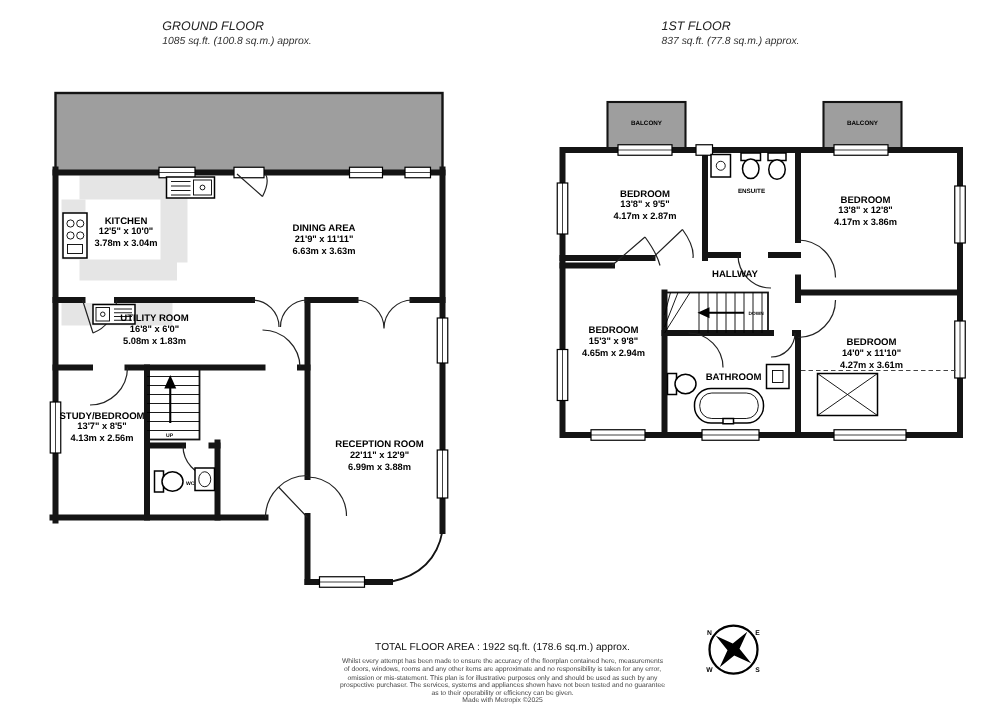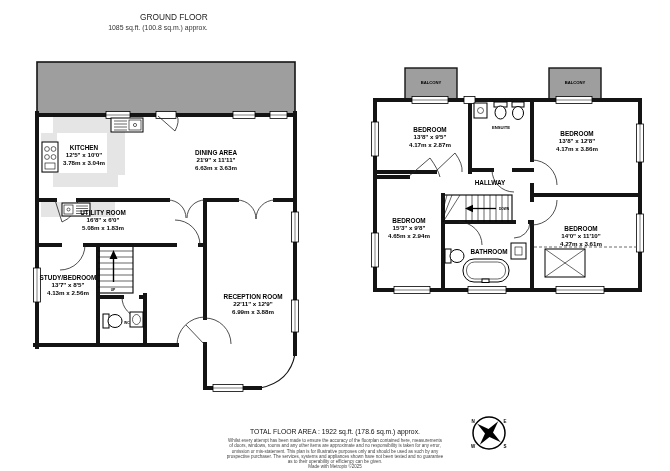--- a/index.html
+++ b/index.html
@@ -1,19 +1,19 @@
 <!DOCTYPE html>
 <html><head>
 <meta charset="utf-8">
 <style>
   html,body{margin:0;padding:0;background:#fff;}
   .canvas{position:relative;width:670px;height:471px;background:#fff;overflow:hidden;
           font-family:"Liberation Sans",sans-serif;}
-  .floor-title{position:absolute;transform:translateX(-50%);text-align:right;color:#222;
-               font-size:8.3px;line-height:9.5px;white-space:nowrap;}
+  .floor-title{position:absolute;transform:translateX(-50%);text-align:left;color:#222;
+               font-size:8.3px;line-height:9.5px;white-space:nowrap;font-style:italic;}
   .floor-title .sub{font-size:6.9px;color:#333;}
   .room-label{position:absolute;transform:translate(-50%,-50%);text-align:center;
               color:#000;font-weight:bold;font-size:6.2px;line-height:7.3px;white-space:nowrap;}
   .room-label .rname{font-size:6.4px;}
   .tiny-label{position:absolute;transform:translate(-50%,-50%);text-align:center;color:#000;
               font-weight:bold;font-size:4.2px;white-space:nowrap;}
   .footer{position:absolute;left:335px;transform:translateX(-50%);text-align:center;white-space:nowrap;}
   .footer-total{top:428px;font-size:6.8px;color:#111;}
   .footer-disclaimer{top:438px;font-size:4.5px;line-height:5.3px;color:#444;}
   svg{position:absolute;left:0;top:0;}
@@ -232,20 +232,24 @@
     <text x="16" y="-10" font-size="4.5" text-anchor="middle">E</text>
     <text x="16" y="15" font-size="4.5" text-anchor="middle">S</text>
     <text x="-16" y="15" font-size="4.5" text-anchor="middle">W</text>
   </g>
 </svg>
 
   <div class="floor-title" style="left:158px;top:13px">
     <div>GROUND FLOOR</div>
     <div class="sub">1085 sq.ft. (100.8 sq.m.) approx.</div>
   </div>
+  <div class="floor-title" style="left:487px;top:13px">
+    <div>1ST FLOOR</div>
+    <div class="sub">837 sq.ft. (77.8 sq.m.) approx.</div>
+  </div>
 
   <div class="room-label" style="left:84px;top:155px">
     <div class="rname">KITCHEN</div>
     <div>12'5" x 10'0"</div>
     <div>3.78m x 3.04m</div>
   </div>
   <div class="room-label" style="left:216px;top:160px">
     <div class="rname">DINING AREA</div>
     <div>21'9" x 11'11"</div>
     <div>6.63m x 3.63m</div>

